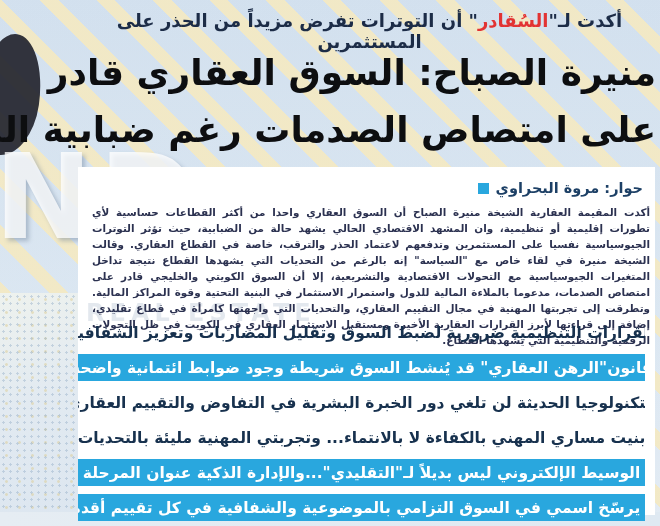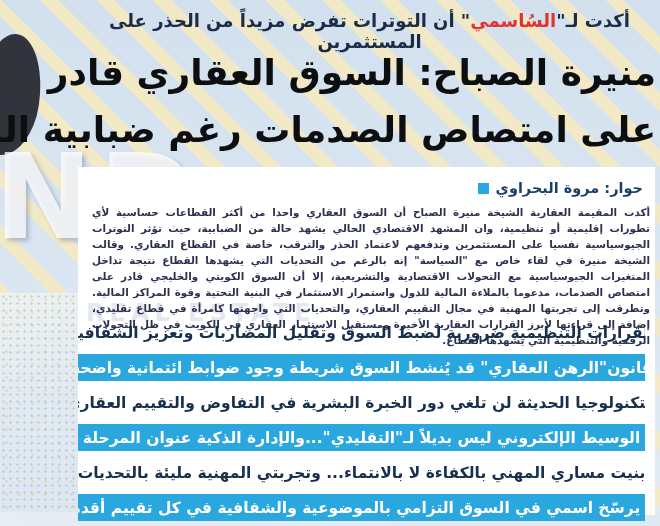--- a/index.html
+++ b/index.html
@@ -94,40 +94,40 @@
 <body>
 
 <div class="page">
 
   <div class="bg-stripes"></div>
   <div class="bg-blob"></div>
   <div class="bg-map"></div>
   <div class="bg-bottom"></div>
   <div class="wm-letters">ND</div>
 
-  <div class="kicker"><span>أكدت لـ"</span><span class="brand">السُاسمي</span><span>" أن التوترات تفرض مزيداً من الحذر على المستثمرين</span></div>
+  <div class="kicker"><span>أكدت لـ"</span><span class="brand">السُقادر</span><span>" أن التوترات تفرض مزيداً من الحذر على المستثمرين</span></div>
 
   <div class="headline">
     <span>منيرة الصباح: السوق العقاري قادر</span>
     <span>على امتصاص الصدمات رغم ضبابية المشهد</span>
   </div>
 
   <div class="panel">
     <div class="wm-realestate">REAL ESTATE</div>
 
     <div class="byline">
       <span class="sq"></span>
       <span class="txt">حوار: مروة البحراوي</span>
     </div>
 
     <div class="body-par">أكدت المقيمة العقارية الشيخة منيرة الصباح أن السوق العقاري واحدا من أكثر القطاعات حساسية لأي تطورات إقليمية أو تنظيمية، وان المشهد الاقتصادي الحالي يشهد حالة من الضبابية، حيث تؤثر التوترات الجيوسياسية نفسيا على المستثمرين وتدفعهم لاعتماد الحذر والترقب، خاصة في القطاع العقاري. وقالت الشيخة منيرة في لقاء خاص مع "السياسة" إنه بالرغم من التحديات التي يشهدها القطاع نتيجة تداخل المتغيرات الجيوسياسية مع التحولات الاقتصادية والتشريعية، إلا أن السوق الكويتي والخليجي قادر على امتصاص الصدمات، مدعوما بالملاءة المالية للدول واستمرار الاستثمار في البنية التحتية وقوة المراكز المالية. وتطرقت إلى تجربتها المهنية في مجال التقييم العقاري، والتحديات التي واجهتها كامرأة في قطاع تقليدي، إضافة إلى قراءتها لأبرز القرارات العقارية الأخيرة ومستقبل الاستثمار العقاري في الكويت في ظل التحولات الرقمية والتنظيمية التي يشهدها القطاع.</div>
 
     <div class="quotes">
       <div class="quote plain">القرارات التنظيمية ضرورية لضبط السوق وتقليل المضاربات وتعزيز الشفافية</div>
       <div class="quote blue">قانون"الرهن العقاري" قد يُنشط السوق شريطة وجود ضوابط ائتمانية واضحة</div>
       <div class="quote plain">التكنولوجيا الحديثة لن تلغي دور الخبرة البشرية في التفاوض والتقييم العقاري</div>
+      <div class="quote plain">بنيت مساري المهني بالكفاءة لا بالانتماء... وتجربتي المهنية مليئة بالتحديات</div>
       <div class="quote blue">الوسيط الإلكتروني ليس بديلاً لـ"التقليدي"...والإدارة الذكية عنوان المرحلة</div>
-      <div class="quote plain">بنيت مساري المهني بالكفاءة لا بالانتماء... وتجربتي المهنية مليئة بالتحديات</div>
       <div class="quote blue">ما يرسّخ اسمي في السوق التزامي بالموضوعية والشفافية في كل تقييم أقدمه</div>
     </div>
   </div>
 
 </div>
 
 </body></html>

